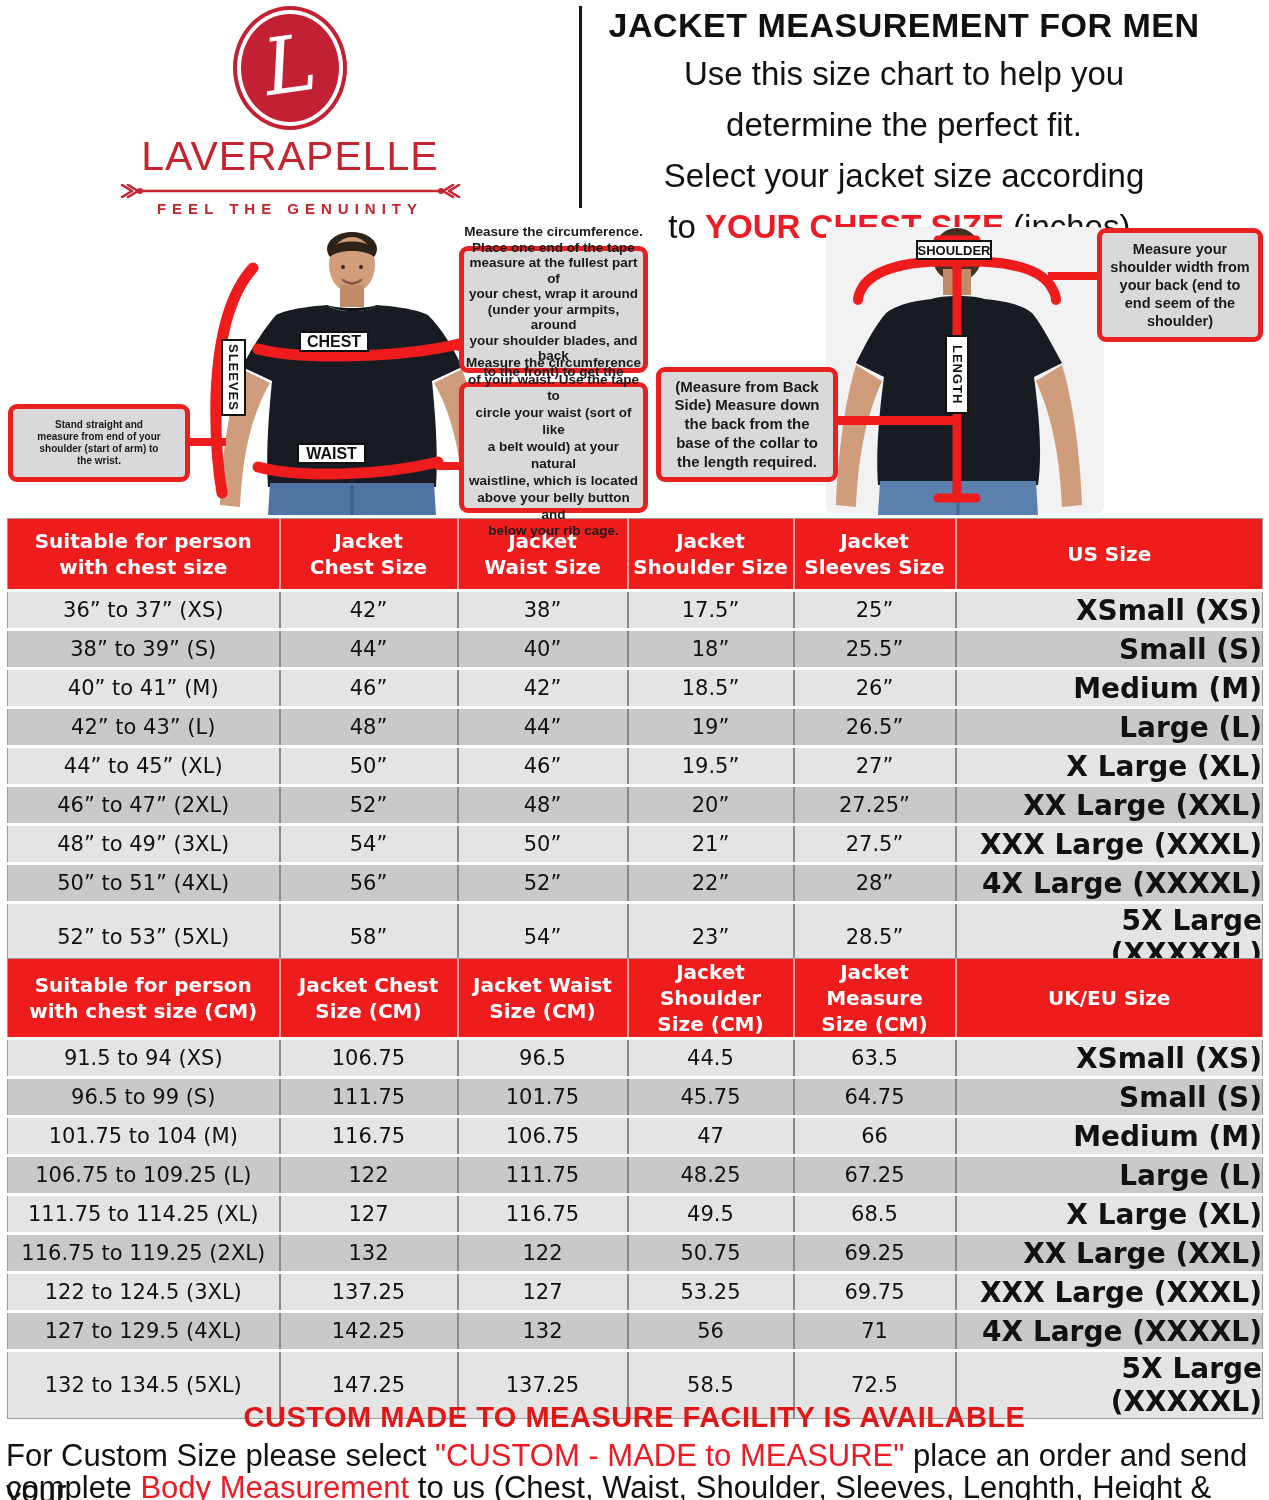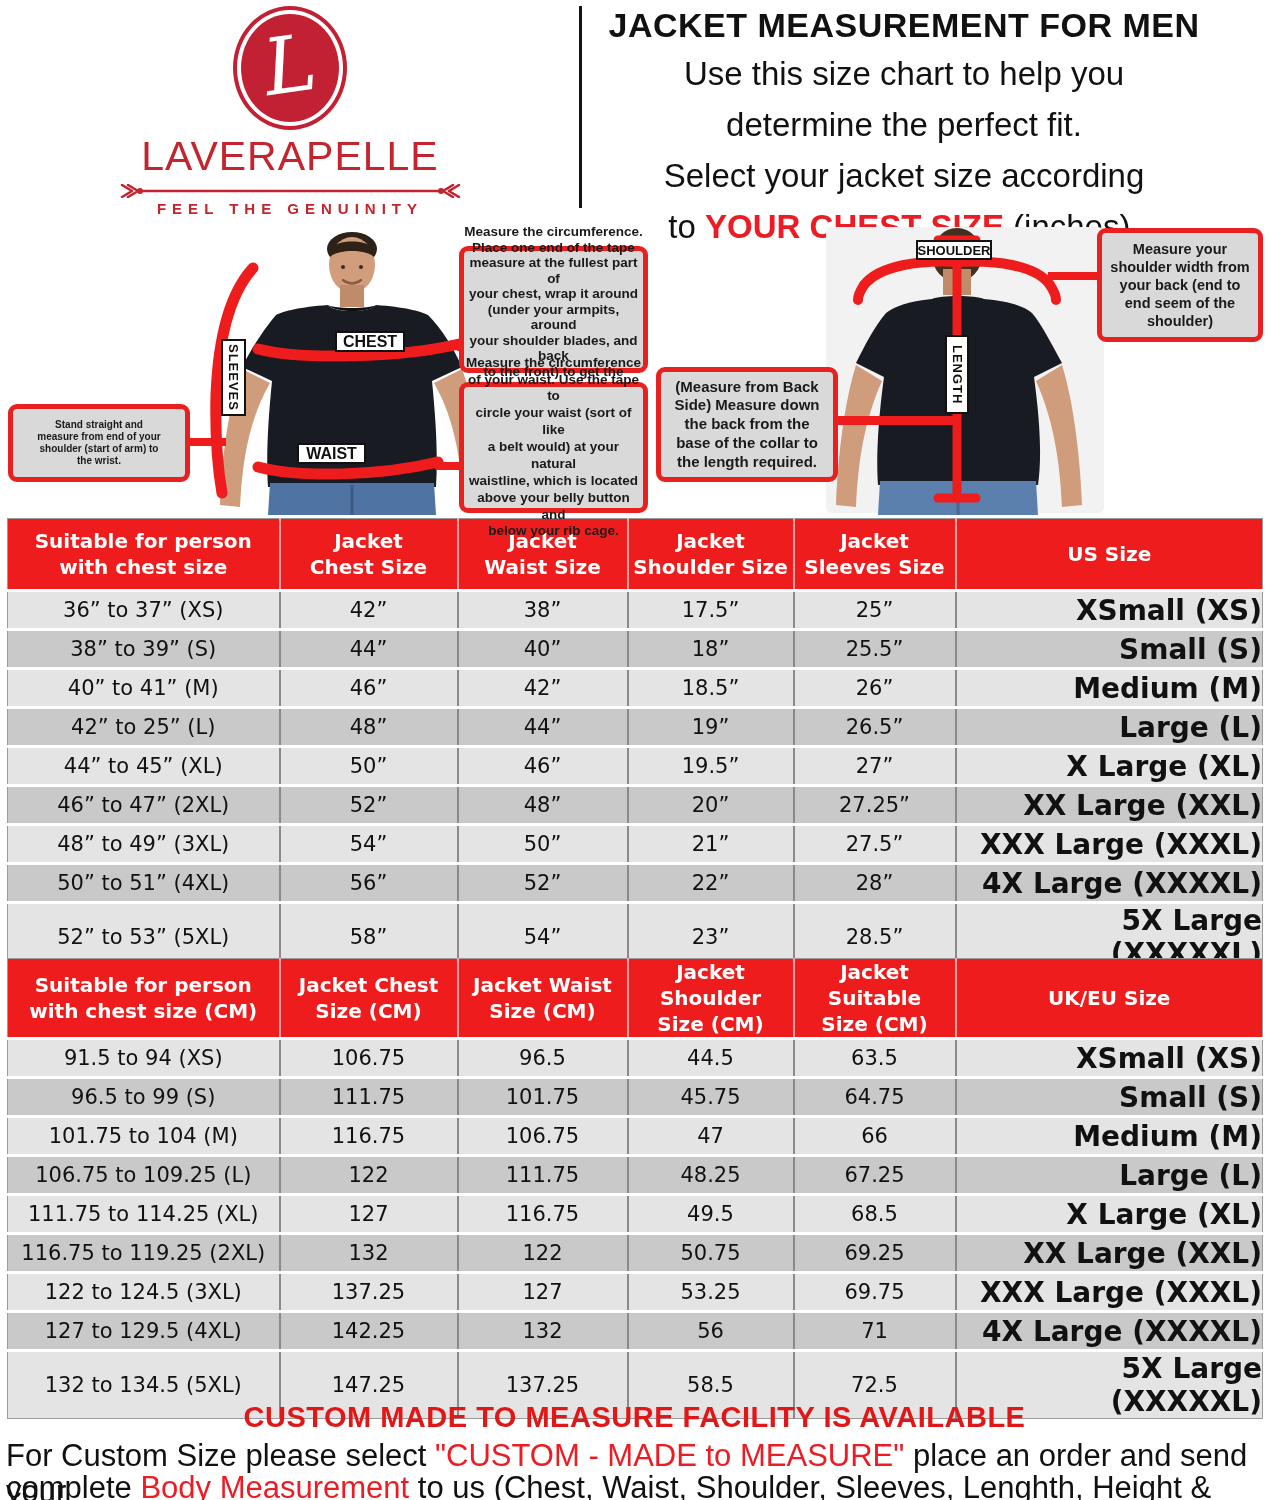--- a/index.html
+++ b/index.html
@@ -136,21 +136,21 @@
       <path d="M44,60 C60,40 100,35 137,37 C176,35 216,40 230,60" stroke-width="10"></path>
       <path d="M44,60 C40,66 38,70 38,75" stroke-width="10"></path>
       <path d="M230,60 C234,66 236,70 236,75" stroke-width="10"></path>
     </g>
   </svg>
 
   <div class="connector" style="left:186px; top:438px; width:40px; height:8px;"></div>
   <div class="connector" style="left:836px; top:416px; width:118px; height:9px;"></div>
   <div class="connector" style="left:1048px; top:272px; width:52px; height:8px;"></div>
 
-  <div class="meas-label" style="left:299px; top:331px; width:70px; height:21px; font-size:16px;margin-left:36px;">CHEST</div>
+  <div class="meas-label" style="left:299px; top:331px; width:70px; height:21px; font-size:16px;">CHEST</div>
   <div class="meas-label" style="left:297px; top:443px; width:69px; height:21px; font-size:16px;">WAIST</div>
   <div class="meas-label v-label" style="left:221px; top:339px; width:25px; height:77px; font-size:13px;">SLEEVES</div>
   <div class="meas-label" style="left:916px; top:240px; width:76px; height:20px; font-size:13px;">SHOULDER</div>
   <div class="meas-label v-label" style="left:945px; top:335px; width:24px; height:79px; font-size:13px;">LENGTH</div>
 
   <div class="note-box" style="left:8px; top:404px; width:182px; height:78px; font-size:10px; line-height:1.2;">Stand straight and
 measure from end of your
 shoulder (start of arm) to
 the wrist.</div>
   <div class="note-box" style="left:459px; top:246px; width:189px; height:127px; font-size:13.5px; line-height:1.15;">Measure the circumference.
@@ -222,21 +222,21 @@
         </tr>
         <tr class="light">
           <td>40” to 41” (M)</td>
           <td>46”</td>
           <td>42”</td>
           <td>18.5”</td>
           <td>26”</td>
           <td>Medium (M)</td>
         </tr>
         <tr class="dark">
-          <td>42” to 25” (L)</td>
+          <td>42” to 43” (L)</td>
           <td>48”</td>
           <td>44”</td>
           <td>19”</td>
           <td>26.5”</td>
           <td>Large (L)</td>
         </tr>
         <tr class="light">
           <td>44” to 45” (XL)</td>
           <td>50”</td>
           <td>46”</td>
@@ -291,21 +291,21 @@
     <thead>
       <tr>
         <th>Suitable for person
 with chest size (CM)</th>
         <th>Jacket Chest
 Size (CM)</th>
         <th>Jacket Waist
 Size (CM)</th>
         <th>Jacket Shoulder
 Size (CM)</th>
-        <th>Jacket Suitable
+        <th>Jacket Measure
 Size (CM)</th>
         <th>UK/EU Size</th>
       </tr>
     </thead>
     <tbody id="uk-tbody">
         <tr class="light">
           <td>91.5 to 94 (XS)</td>
           <td>106.75</td>
           <td>96.5</td>
           <td>44.5</td>

